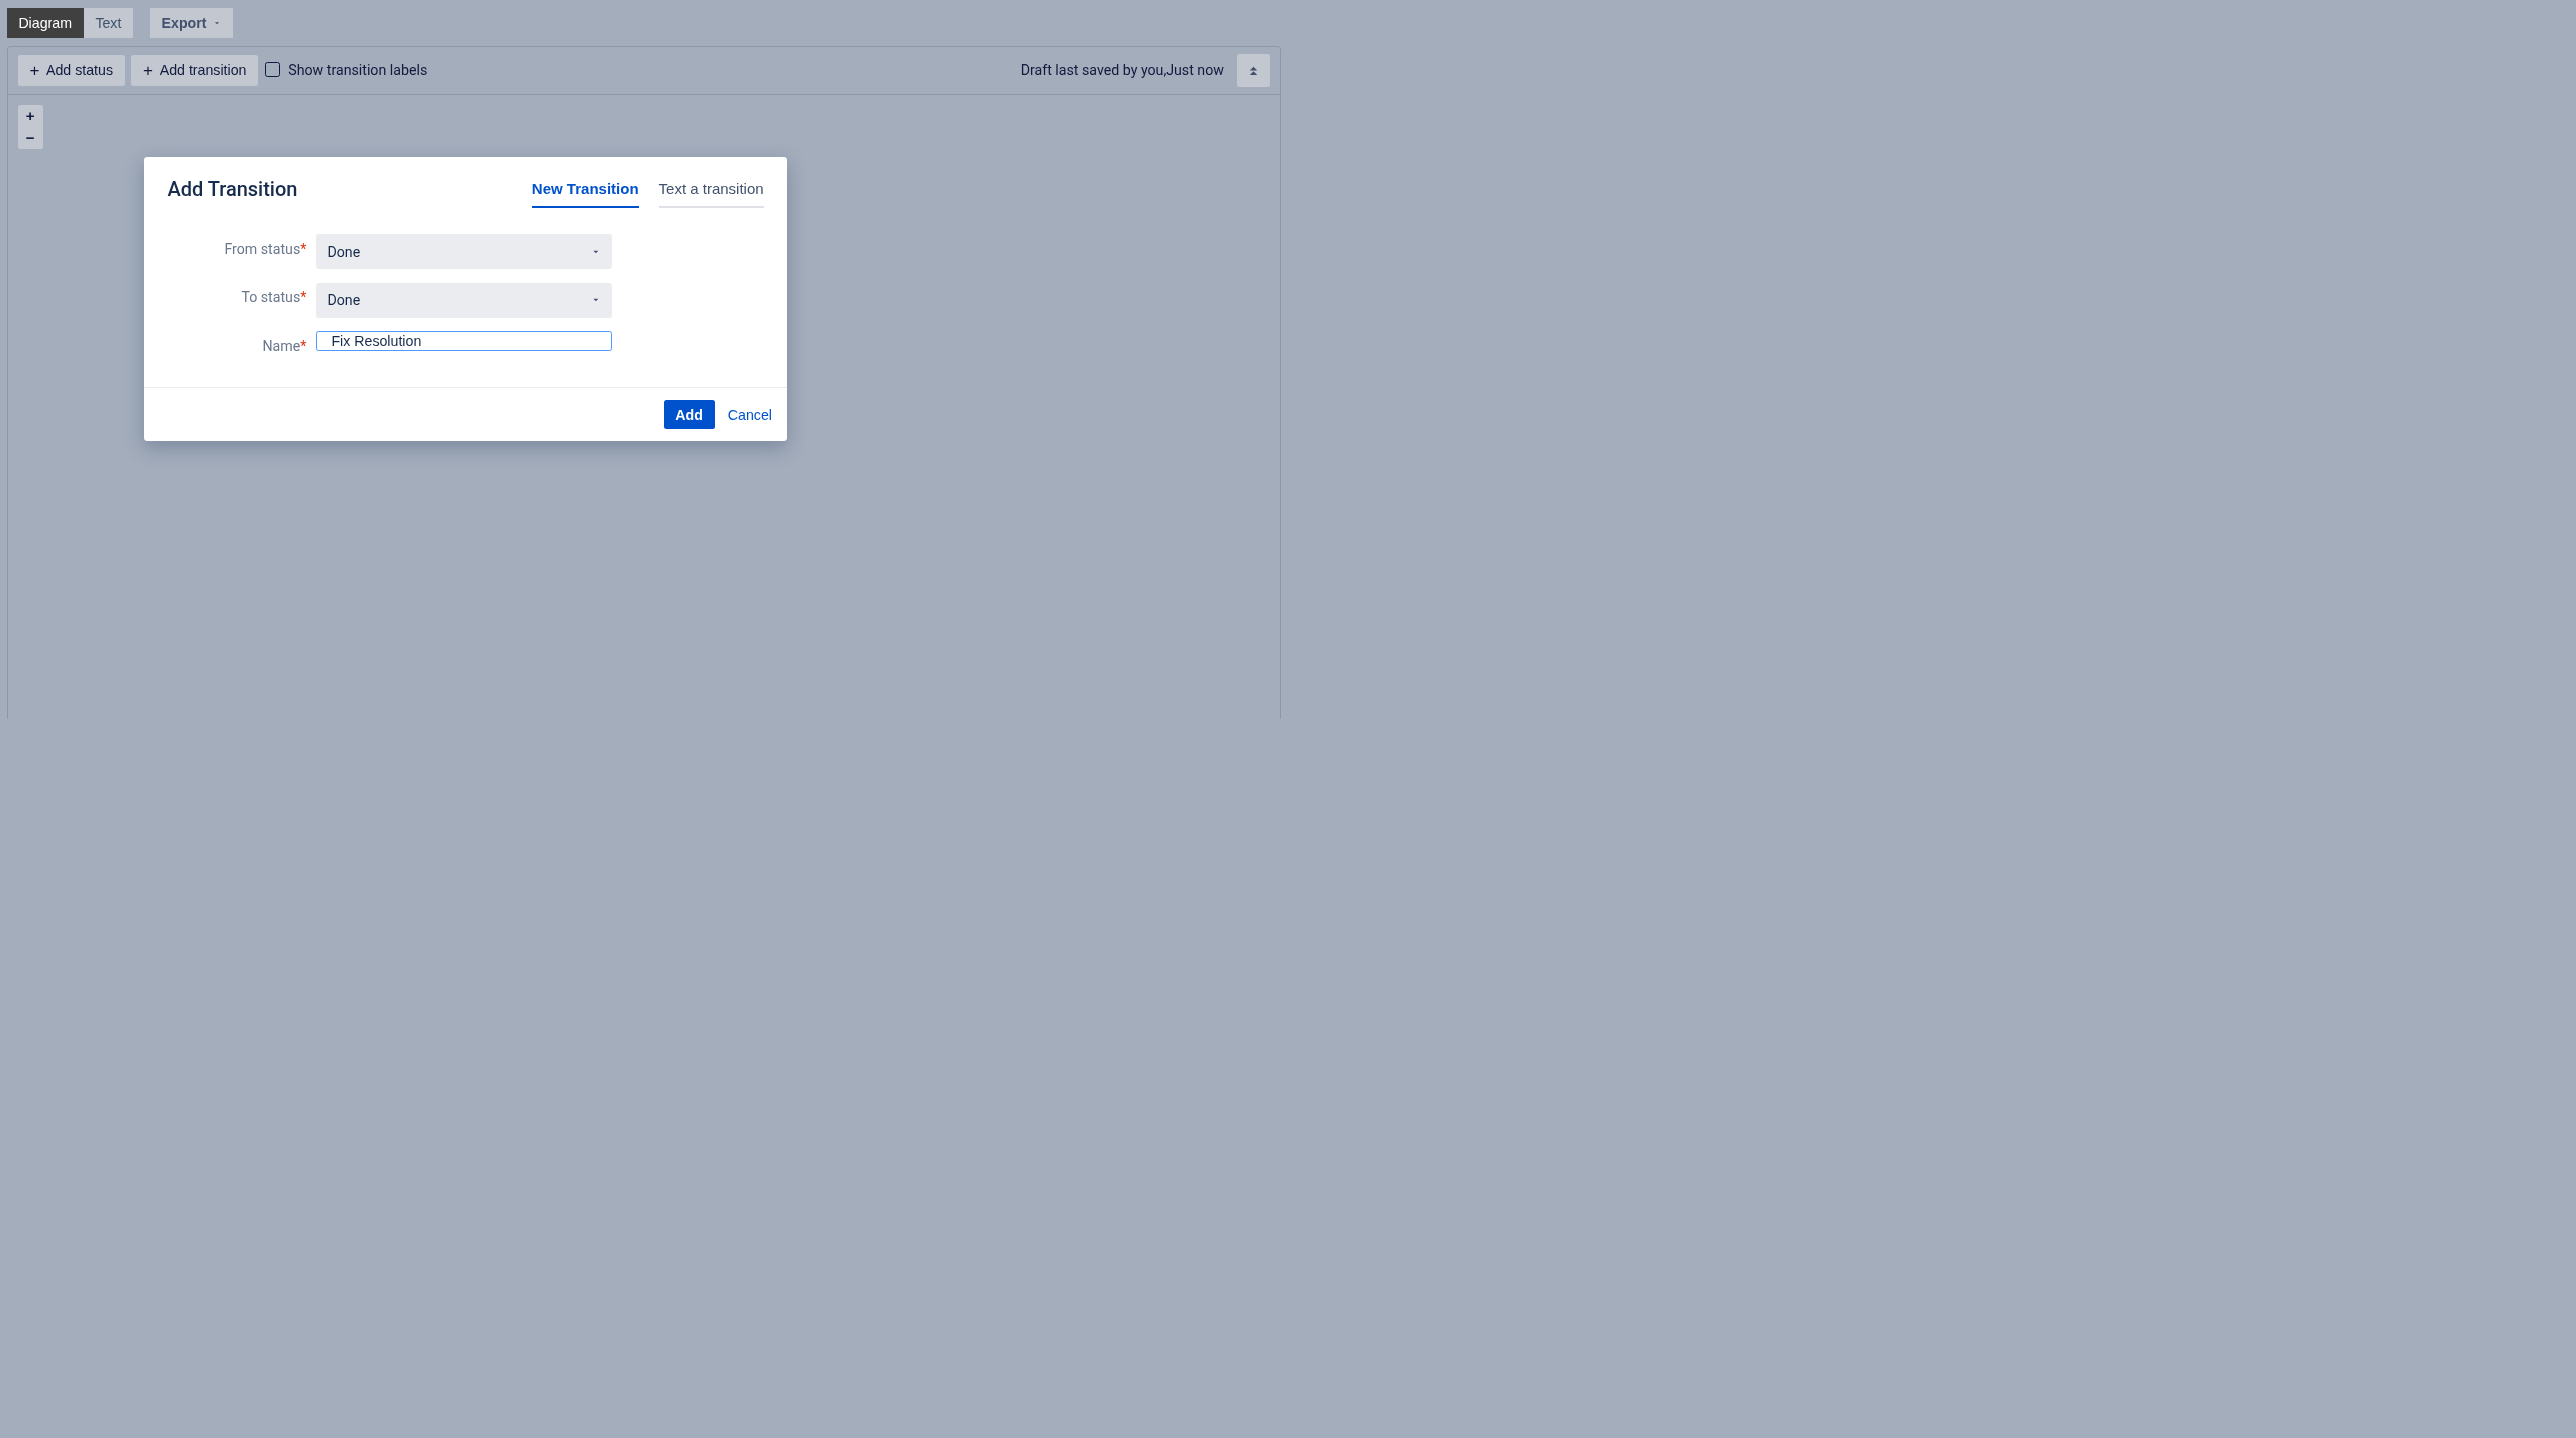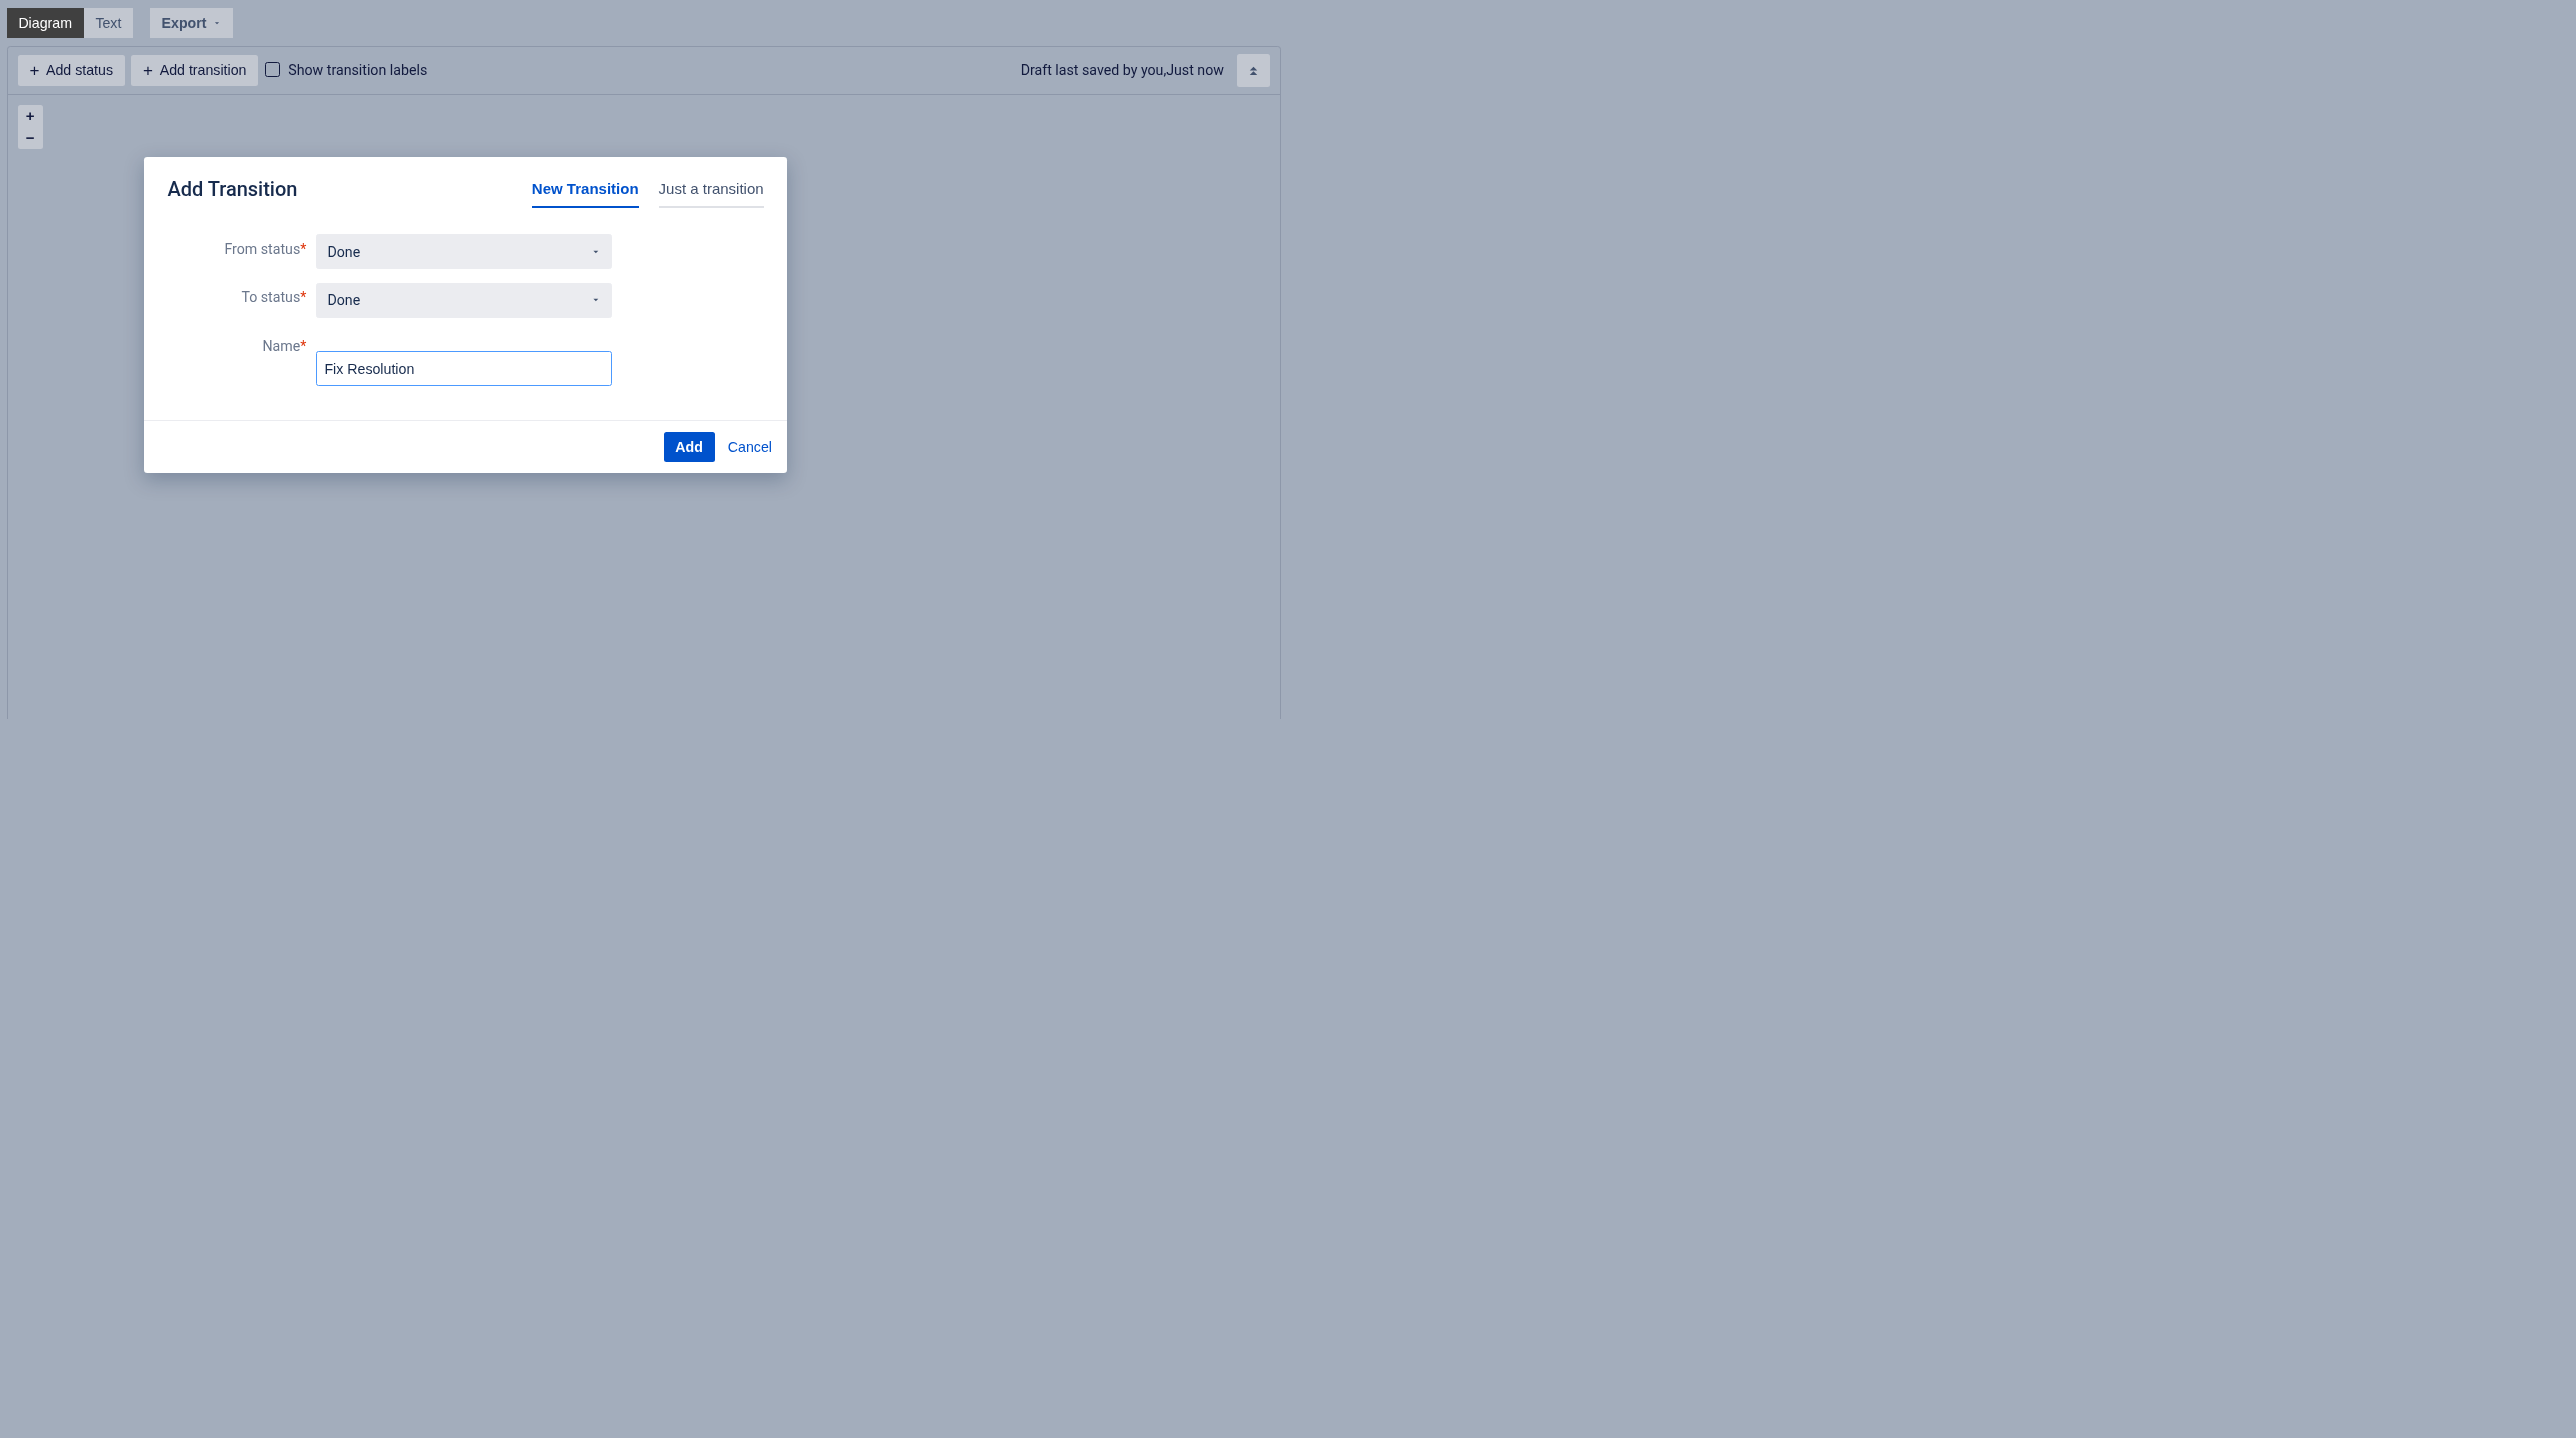--- a/index.html
+++ b/index.html
@@ -226,28 +226,27 @@
       color: #172b4d;
       display: flex;
       align-items: center;
       justify-content: space-between;
       cursor: pointer;
       gap: 25px;
     }
     .select-ctl svg { width: 11.7px; height: 11.7px; fill: #42526e; }
     .text-input {
       width: 100%;
-      height: 35px;
+      height: 20px;
       border: 1.7px solid #4c9aff;
       border-radius: 2.5px;
-      padding: 0 7px;
+      padding: 0 14px;
       font-size: 14.2px;
       color: #172b4d;
       outline: none;
-      margin-top: 20px;
     }
     .textarea-ctl {
       width: 100%;
       height: 106px;
       border: 1.7px solid #dfe1e6;
       border-radius: 2.5px;
       padding: 6.7px 8.4px;
       font-size: 14.2px;
       resize: both;
       font-family: inherit;
@@ -325,21 +324,21 @@
       <button class="zoom-btn">−</button>
     </div>
   </div>
 </div>
 
 <div class="modal">
   <div class="modal-header">
     <h2 class="modal-title">Add Transition</h2>
     <div class="modal-tabs">
       <button class="modal-tab active">New Transition</button>
-      <button class="modal-tab">Just a transition</button>
+      <button class="modal-tab">Text a transition</button>
     </div>
   </div>
 
   <div class="modal-body">
 
     <div class="form-row">
       <div class="form-label">
         <span>From status</span><span class="required">*</span>
       </div>
       <div class="form-control-wrap">

